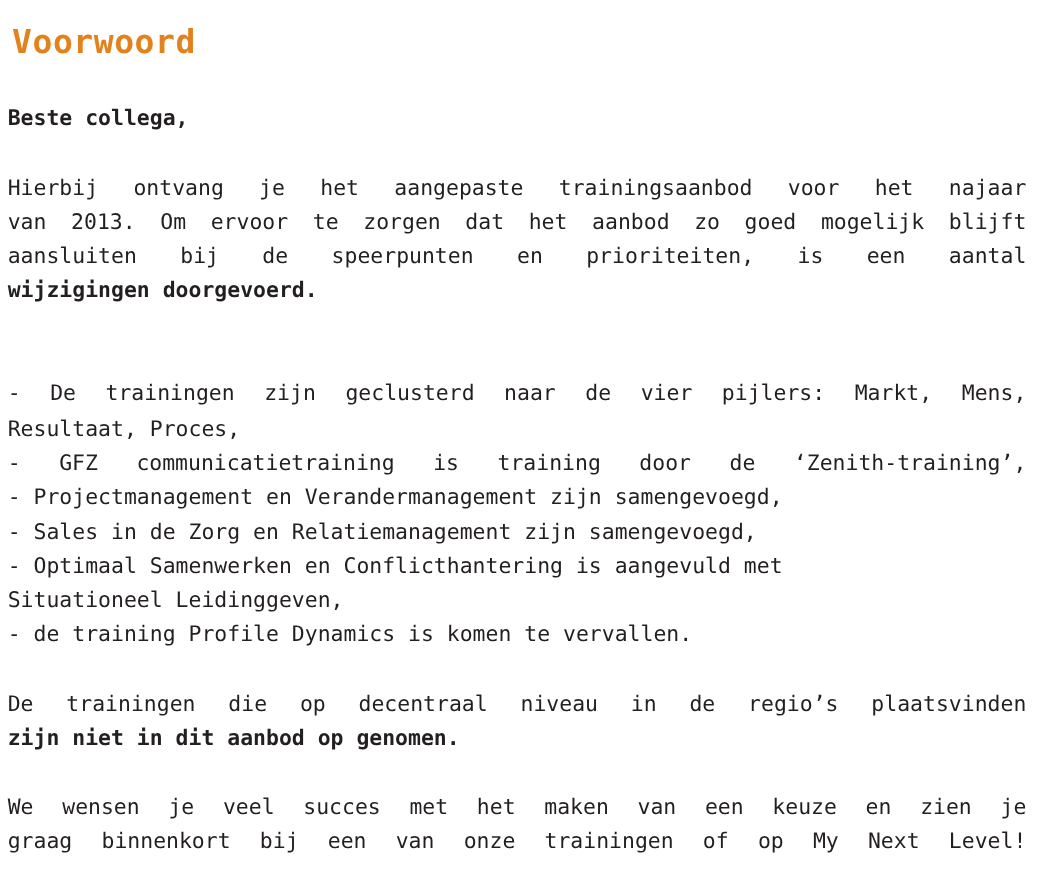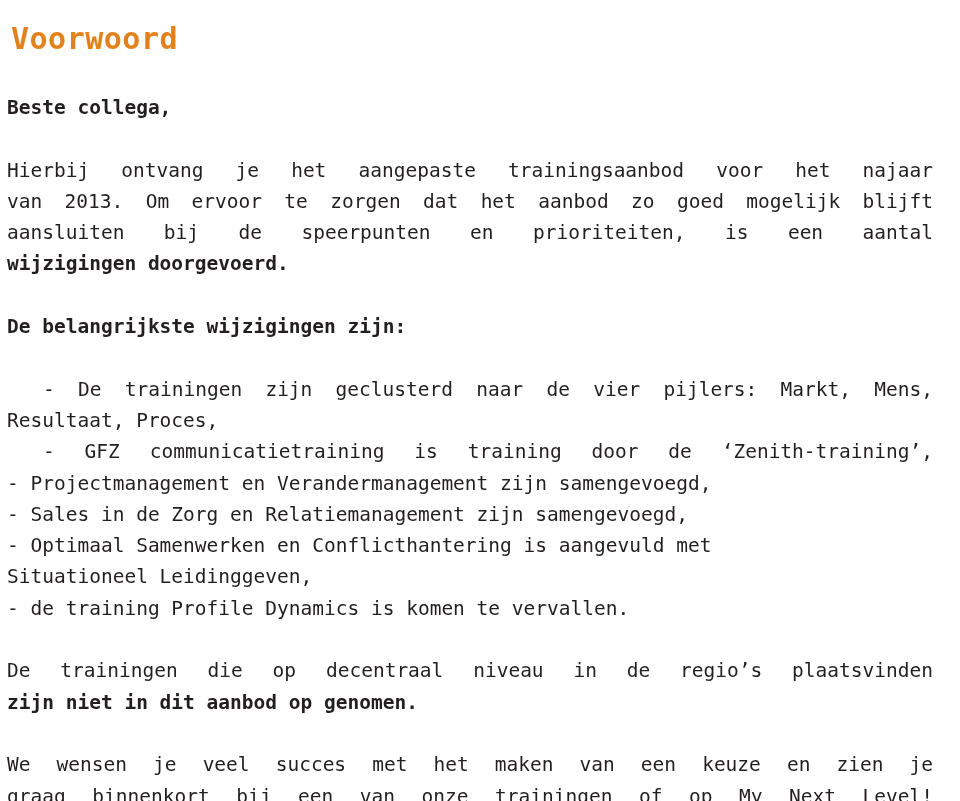--- a/index.html
+++ b/index.html
@@ -69,21 +69,20 @@
   .gap-sm { height: 31.3px; }
   .gap-md { height: 31.3px; }
 
   .list-block .para {
     text-align: right;
     text-align-last: left;
   }
   .list-block .para.stretch {
     text-align: justify;
     text-align-last: justify;
-    margin-left: 36px;
   }
 </style>
 </head>
 <body>
 
 <div class="page">
 
   <h1 class="doc-title">Voorwoord</h1>
 
   <div class="body-block">
@@ -94,21 +93,20 @@
 
     <div>
       <p class="para just-all">Hierbij ontvang je het aangepaste trainingsaanbod voor het najaar</p>
       <p class="para just-all">van 2013. Om ervoor te zorgen dat het aanbod zo goed mogelijk blijft</p>
       <p class="para just-all">aansluiten bij de speerpunten en prioriteiten, is een aantal</p>
       <p class="para left">wijzigingen doorgevoerd.</p>
     </div>
 
     <div class="gap-md"></div>
 
-    <p class="para left">De belangrijkste wijzigingen zijn:</p>
 
     <div class="gap-md"></div>
 
     <div class="list-block">
 
       <div>
         <p class="para stretch">- De trainingen zijn geclusterd naar de vier pijlers: Markt, Mens,</p>
         <p class="para">Resultaat, Proces,</p>
       </div>
 

